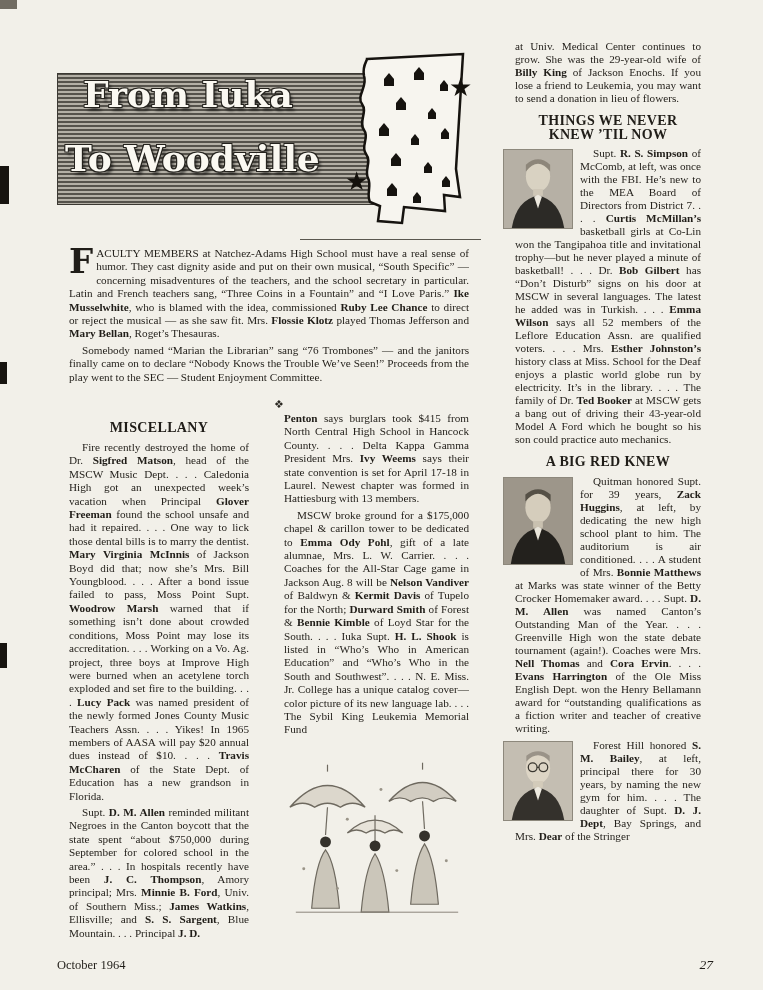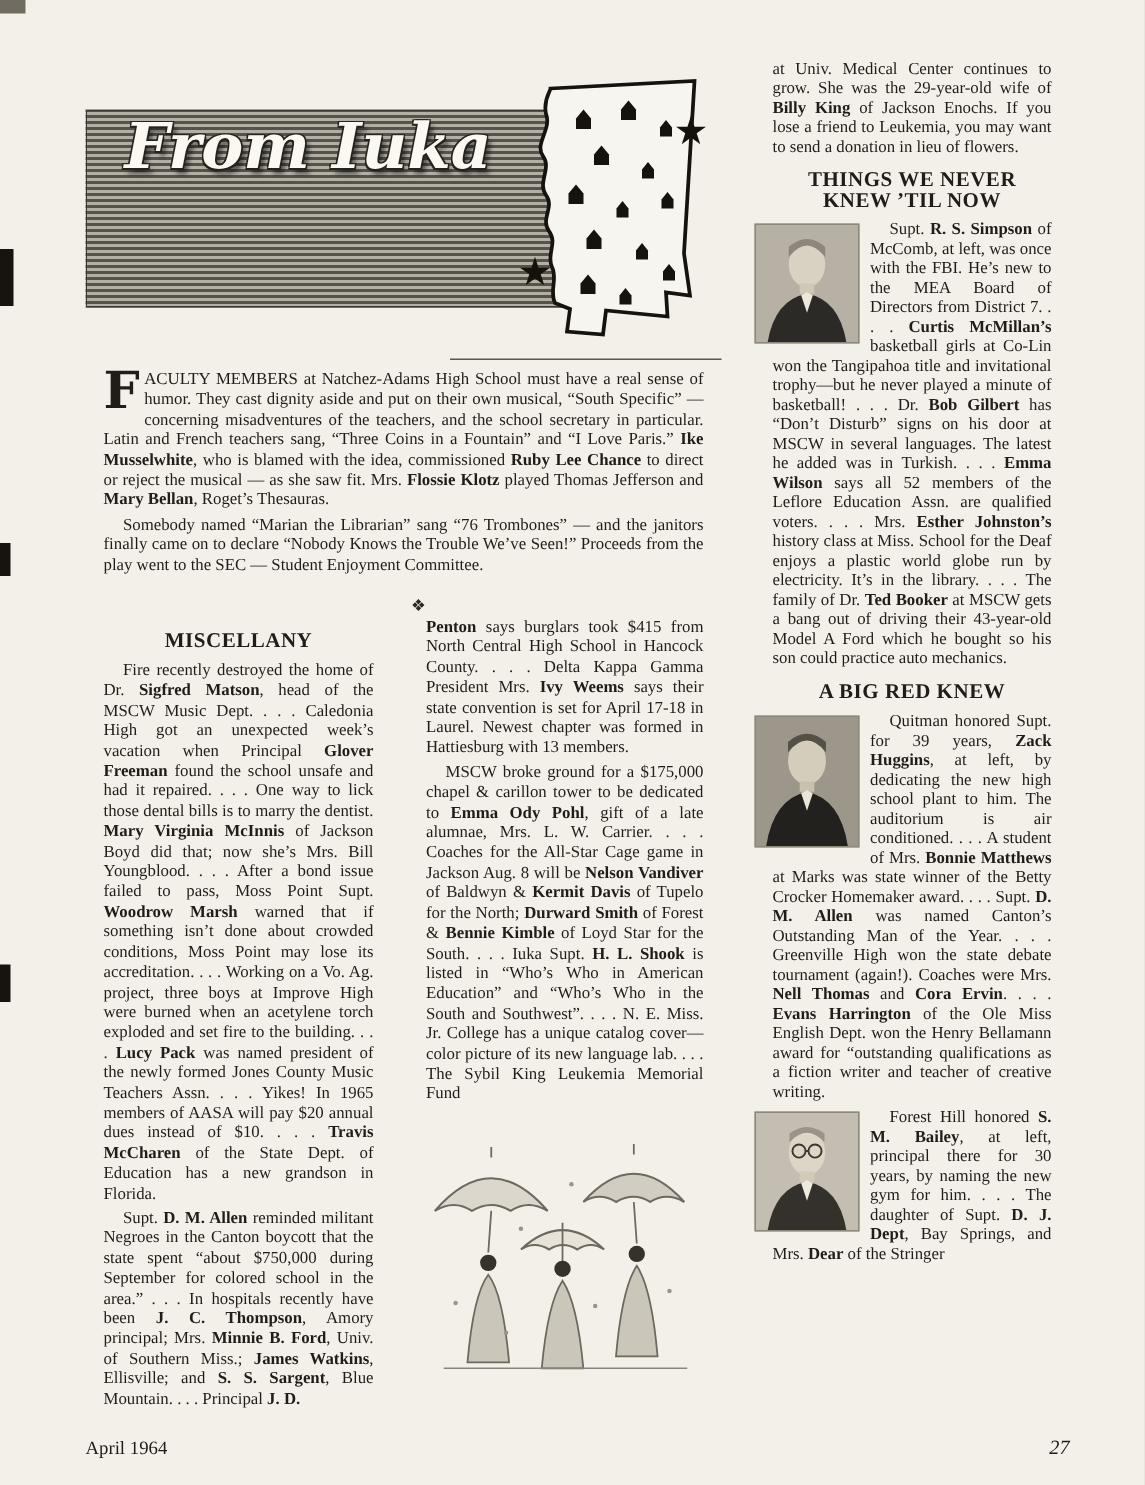--- a/index.html
+++ b/index.html
@@ -19,22 +19,22 @@
   .m3 { top:643px; width:7px;  height:25px; }
 
   
   .masthead { position:absolute; left:57px; top:45px; width:428px; height:198px; }
   .stripes {
     position:absolute; left:0; top:28px; width:373px; height:132px;
     background:repeating-linear-gradient(180deg,#55524b 0 2px,#b3afa5 2px 4px);
     box-shadow: inset 0 0 0 1px #3c3933;
   }
   .mast-title {
-    position:absolute; font-family:"DejaVu Serif", serif; font-style:italic; font-weight:bold;
-    font-size:42px; color:#faf8f1; white-space:nowrap;
+    position:absolute; font-family:"DejaVu Serif", serif; font-weight:bold;
+    font-size:36px; color:#faf8f1; white-space:nowrap;
     text-shadow:1px 1px 0 #25231e, -1px -1px 0 #25231e, 1px -1px 0 #25231e, -1px 1px 0 #25231e, 3px 4px 3px rgba(0,0,0,.5);
   }
   .t1 { left:26px; top:28px; }
   .t2 { left:8px;  top:92px; }
   .map { position:absolute; left:286px; top:6px; width:142px; height:186px; }
   .star { position:absolute; font-size:26px; line-height:1; color:#14110c; }
   .s1 { left:392px; top:30px; }
   .s2 { left:288px; top:124px; }
   .header-rule { position:absolute; left:300px; top:239px; width:181px; height:1px; background:#5a574f; }
 
@@ -102,20 +102,21 @@
         <path transform="translate(72,86)" d="M-4 2 L0 -3 L4 2 L4 8 L-4 8 Z"></path>
         <path transform="translate(102,80)" d="M-4 2 L0 -3 L4 2 L4 8 L-4 8 Z"></path>
         <path transform="translate(53,106)" d="M-5 2 L0 -4 L5 2 L5 9 L-5 9 Z"></path>
         <path transform="translate(85,114)" d="M-4 2 L0 -3 L4 2 L4 8 L-4 8 Z"></path>
         <path transform="translate(103,128)" d="M-4 2 L0 -3 L4 2 L4 8 L-4 8 Z"></path>
         <path transform="translate(49,136)" d="M-5 2 L0 -4 L5 2 L5 9 L-5 9 Z"></path>
         <path transform="translate(74,144)" d="M-4 2 L0 -3 L4 2 L4 8 L-4 8 Z"></path>
       </g>
     </svg>
     <div class="mast-title t1">From Iuka</div>
+    <div class="mast-title t2">To Woodville</div>
     <div class="star s1">★</div>
     <div class="star s2">★</div>
   </header>
 
   <div class="header-rule"></div>
 
   <section class="lead">
     <p><span class="dropcap">F</span><span><span>ACULTY MEMBERS at Natchez-Adams High School must have a real sense of humor. They cast dignity aside and put on their own musical, “South Specific” — concerning misadventures of the teachers, and the school secretary in particular. Latin and French teachers sang, “Three Coins in a Fountain” and “I Love Paris.” </span><b>Ike Musselwhite</b><span>, who is blamed with the idea, commissioned </span><b>Ruby Lee Chance</b><span> to direct or reject the musical — as she saw fit. Mrs. </span><b>Flossie Klotz</b><span> played Thomas Jefferson and </span><b>Mary Bellan</b><span>, Roget’s Thesauras.</span></span></p>
     <p class="indent"><span>Somebody named “Marian the Librarian” sang “76 Trombones” — and the janitors finally came on to declare “Nobody Knows the Trouble We’ve Seen!” Proceeds from the play went to the SEC — Student Enjoyment Committee.</span></p>
   </section>
@@ -208,17 +209,17 @@
         </g>
         <rect x="30" y="40" width="10" height="7" fill="#d3cbba"></rect>
         <path d="M8 80 Q13 51 35 47 Q57 51 62 80 Z" fill="#34312c"></path>
         <path d="M31 48 L35 60 L39 48 L35 46 Z" fill="#eeeae0"></path>
       </svg>
     </div>
     <p class="indent"><span>Forest Hill honored </span><b>S. M. Bailey</b><span>, at left, principal there for 30 years, by naming the new gym for him. . . . The daughter of Supt. </span><b>D. J. Dept</b><span>, Bay Springs, and Mrs. </span><b>Dear</b><span> of the Stringer</span></p>
   </section>
 
   <footer class="pfooter">
-    <span class="issue-date">April 1964</span>
+    <span class="issue-date">October 1964</span>
     <span class="page-num">27</span>
   </footer>
 
 </div>
 
 </body></html>

